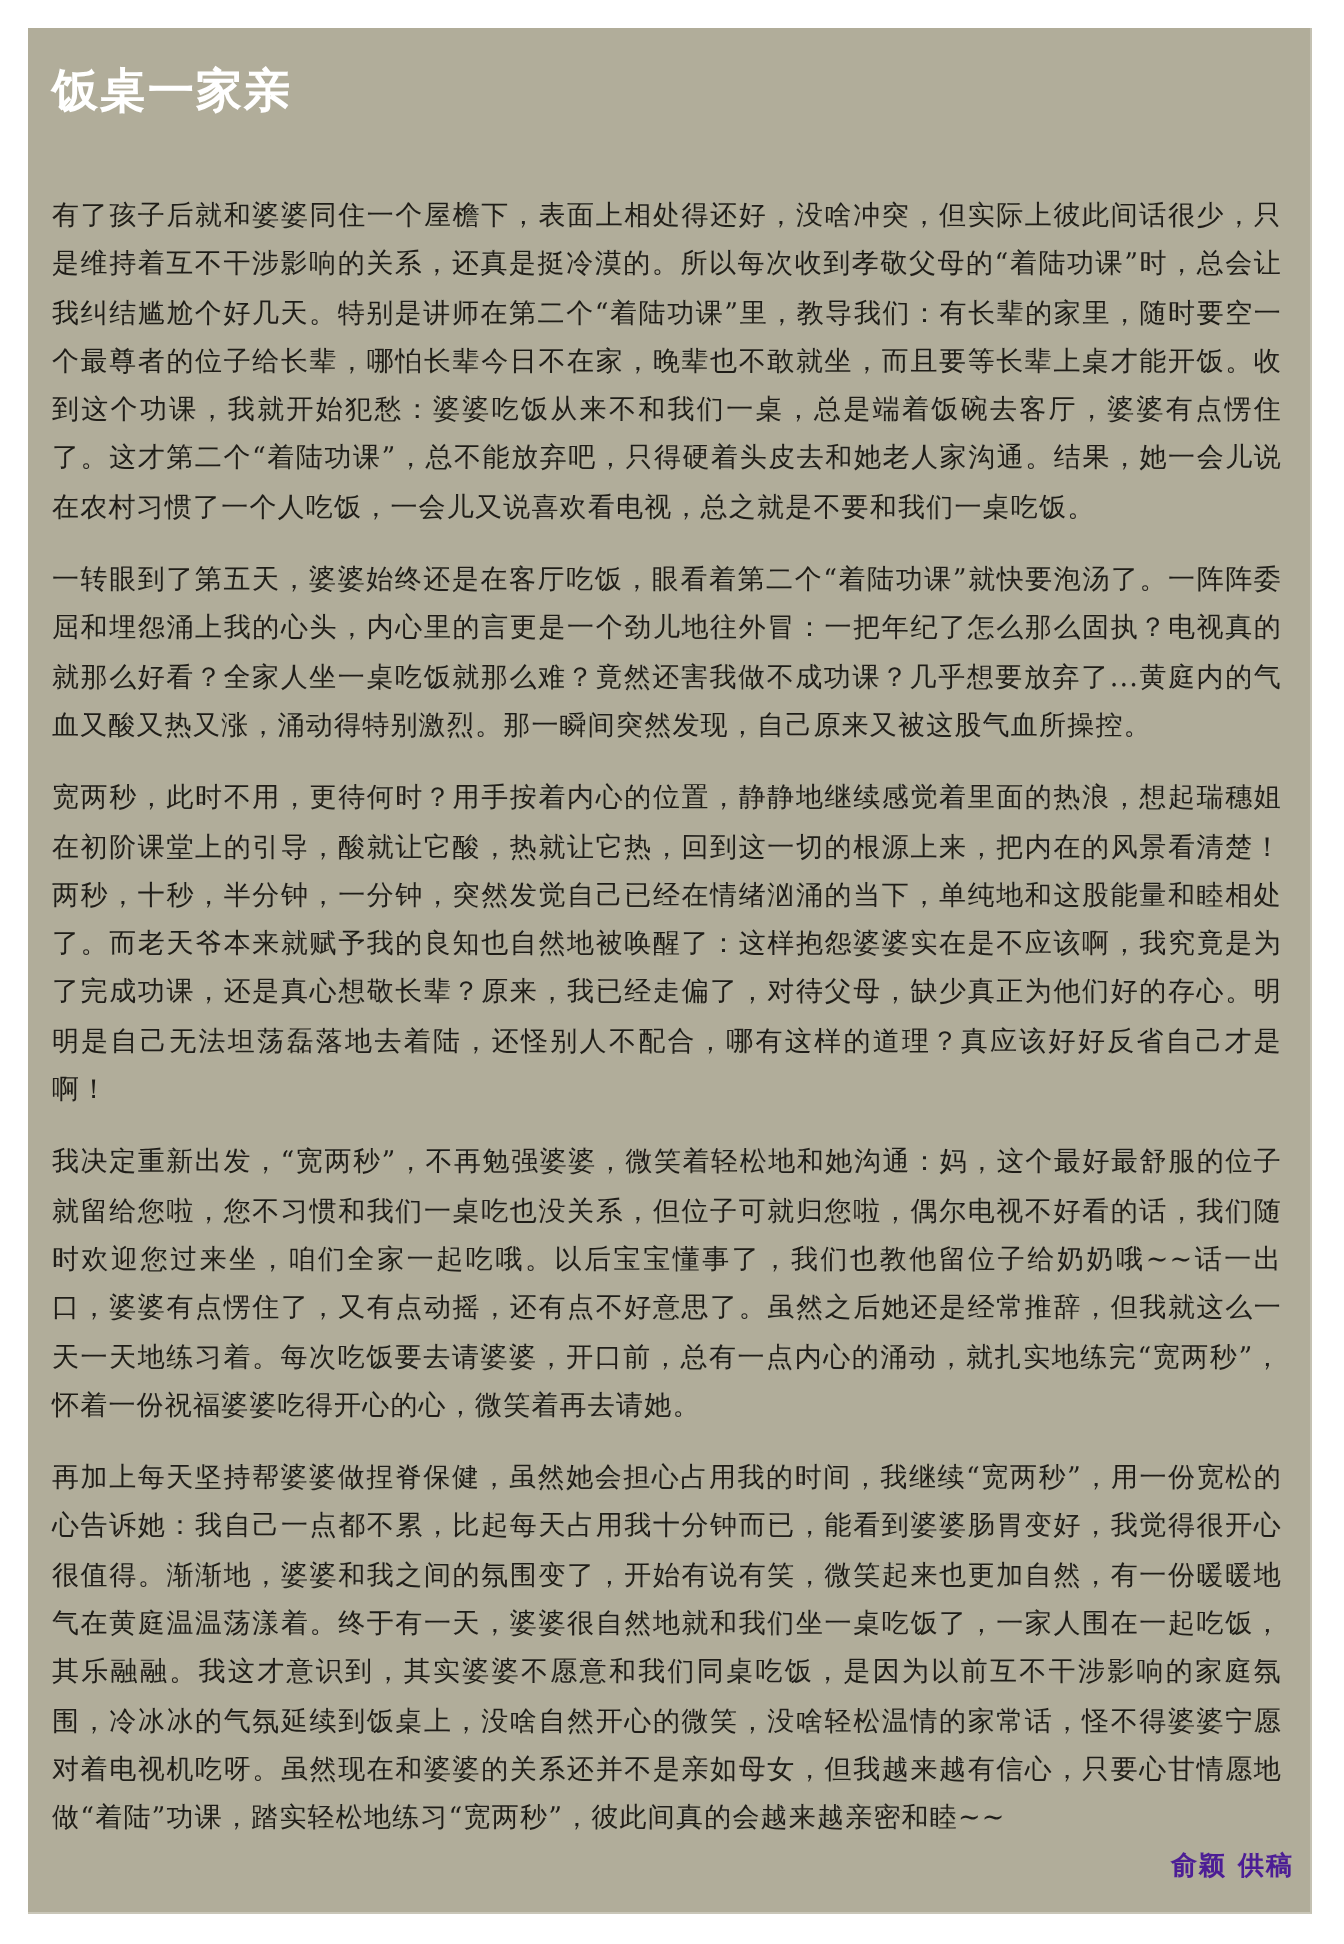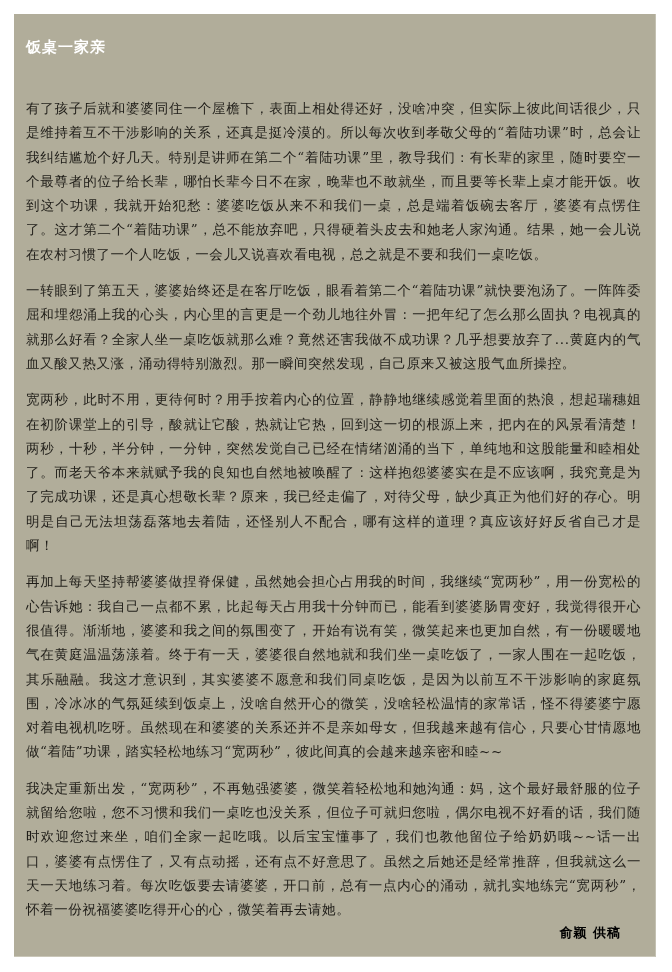--- a/index.html
+++ b/index.html
@@ -19,51 +19,51 @@
       top: 14px;
       width: 642px;
       height: 943px;
       background: #b1ad9a;
       box-sizing: border-box;
       padding: 16px 14px 0 12px;
       border-bottom: 1px solid #c9c6b8;
       border-right: 1px solid #c4c1b2;
     }
     .title {
-      font-family: Liberation Serif, serif;
+      font-family: Liberation Mono, monospace;
       color: #ffffff;
-      font-size: 15px;
+      font-size: 23px;
       line-height: 30px;
       margin: 2px 0 34px 0;
       letter-spacing: 1px;
     }
     .para {
       font-family: "DejaVu Serif", serif;
       color: #1f1d18;
       font-size: 13.5px;
       line-height: 24.3px;
       margin: 0 0 12px 0;
       text-align: justify;
       letter-spacing: 0.6px;
     }
     .signature {
       position: absolute;
-      right: 34px;
+      right: 8px;
       bottom: 14px;
       font-family: "DejaVu Serif", serif;
       font-weight: bold;
-      color: #000000;
+      color: #4c1d95;
       font-size: 13px;
       letter-spacing: 1px;
     }
   </style>
 </head>
 <body>
 
 <div class="panel">
   <h1 class="title">饭桌一家亲</h1>
   <p class="para">有了孩子后就和婆婆同住一个屋檐下，表面上相处得还好，没啥冲突，但实际上彼此间话很少，只是维持着互不干涉影响的关系，还真是挺冷漠的。所以每次收到孝敬父母的“着陆功课”时，总会让我纠结尴尬个好几天。特别是讲师在第二个“着陆功课”里，教导我们：有长辈的家里，随时要空一个最尊者的位子给长辈，哪怕长辈今日不在家，晚辈也不敢就坐，而且要等长辈上桌才能开饭。收到这个功课，我就开始犯愁：婆婆吃饭从来不和我们一桌，总是端着饭碗去客厅，婆婆有点愣住了。这才第二个“着陆功课”，总不能放弃吧，只得硬着头皮去和她老人家沟通。结果，她一会儿说在农村习惯了一个人吃饭，一会儿又说喜欢看电视，总之就是不要和我们一桌吃饭。</p>
   <p class="para">一转眼到了第五天，婆婆始终还是在客厅吃饭，眼看着第二个“着陆功课”就快要泡汤了。一阵阵委屈和埋怨涌上我的心头，内心里的言更是一个劲儿地往外冒：一把年纪了怎么那么固执？电视真的就那么好看？全家人坐一桌吃饭就那么难？竟然还害我做不成功课？几乎想要放弃了...黄庭内的气血又酸又热又涨，涌动得特别激烈。那一瞬间突然发现，自己原来又被这股气血所操控。</p>
   <p class="para">宽两秒，此时不用，更待何时？用手按着内心的位置，静静地继续感觉着里面的热浪，想起瑞穗姐在初阶课堂上的引导，酸就让它酸，热就让它热，回到这一切的根源上来，把内在的风景看清楚！两秒，十秒，半分钟，一分钟，突然发觉自己已经在情绪汹涌的当下，单纯地和这股能量和睦相处了。而老天爷本来就赋予我的良知也自然地被唤醒了：这样抱怨婆婆实在是不应该啊，我究竟是为了完成功课，还是真心想敬长辈？原来，我已经走偏了，对待父母，缺少真正为他们好的存心。明明是自己无法坦荡磊落地去着陆，还怪别人不配合，哪有这样的道理？真应该好好反省自己才是啊！</p>
+  <p class="para">我决定重新出发，“宽两秒”，不再勉强婆婆，微笑着轻松地和她沟通：妈，这个最好最舒服的位子就留给您啦，您不习惯和我们一桌吃也没关系，但位子可就归您啦，偶尔电视不好看的话，我们随时欢迎您过来坐，咱们全家一起吃哦。以后宝宝懂事了，我们也教他留位子给奶奶哦~~话一出口，婆婆有点愣住了，又有点动摇，还有点不好意思了。虽然之后她还是经常推辞，但我就这么一天一天地练习着。每次吃饭要去请婆婆，开口前，总有一点内心的涌动，就扎实地练完“宽两秒”，怀着一份祝福婆婆吃得开心的心，微笑着再去请她。</p>
   <p class="para">再加上每天坚持帮婆婆做捏脊保健，虽然她会担心占用我的时间，我继续“宽两秒”，用一份宽松的心告诉她：我自己一点都不累，比起每天占用我十分钟而已，能看到婆婆肠胃变好，我觉得很开心很值得。渐渐地，婆婆和我之间的氛围变了，开始有说有笑，微笑起来也更加自然，有一份暖暖地气在黄庭温温荡漾着。终于有一天，婆婆很自然地就和我们坐一桌吃饭了，一家人围在一起吃饭，其乐融融。我这才意识到，其实婆婆不愿意和我们同桌吃饭，是因为以前互不干涉影响的家庭氛围，冷冰冰的气氛延续到饭桌上，没啥自然开心的微笑，没啥轻松温情的家常话，怪不得婆婆宁愿对着电视机吃呀。虽然现在和婆婆的关系还并不是亲如母女，但我越来越有信心，只要心甘情愿地做“着陆”功课，踏实轻松地练习“宽两秒”，彼此间真的会越来越亲密和睦~~</p>
-  <p class="para">我决定重新出发，“宽两秒”，不再勉强婆婆，微笑着轻松地和她沟通：妈，这个最好最舒服的位子就留给您啦，您不习惯和我们一桌吃也没关系，但位子可就归您啦，偶尔电视不好看的话，我们随时欢迎您过来坐，咱们全家一起吃哦。以后宝宝懂事了，我们也教他留位子给奶奶哦~~话一出口，婆婆有点愣住了，又有点动摇，还有点不好意思了。虽然之后她还是经常推辞，但我就这么一天一天地练习着。每次吃饭要去请婆婆，开口前，总有一点内心的涌动，就扎实地练完“宽两秒”，怀着一份祝福婆婆吃得开心的心，微笑着再去请她。</p>
   <div class="signature">俞颖 供稿</div>
 </div>
 
 </body></html>

